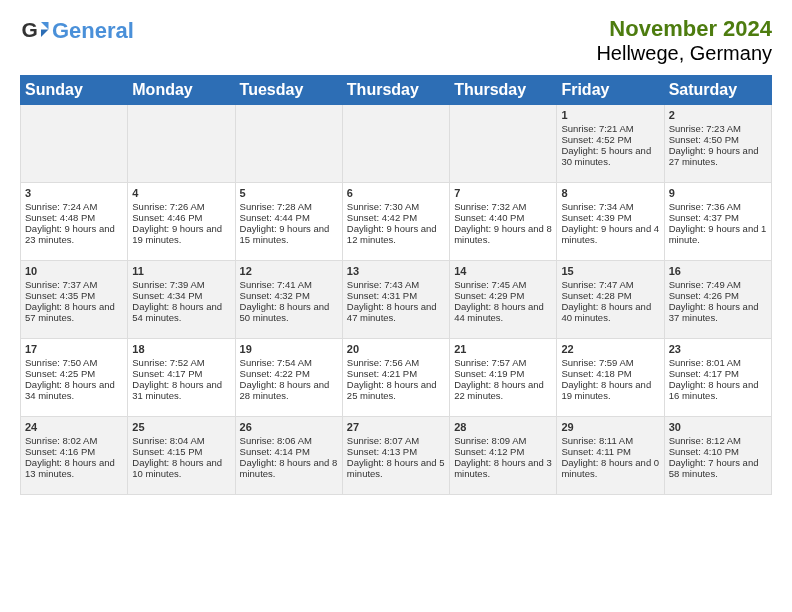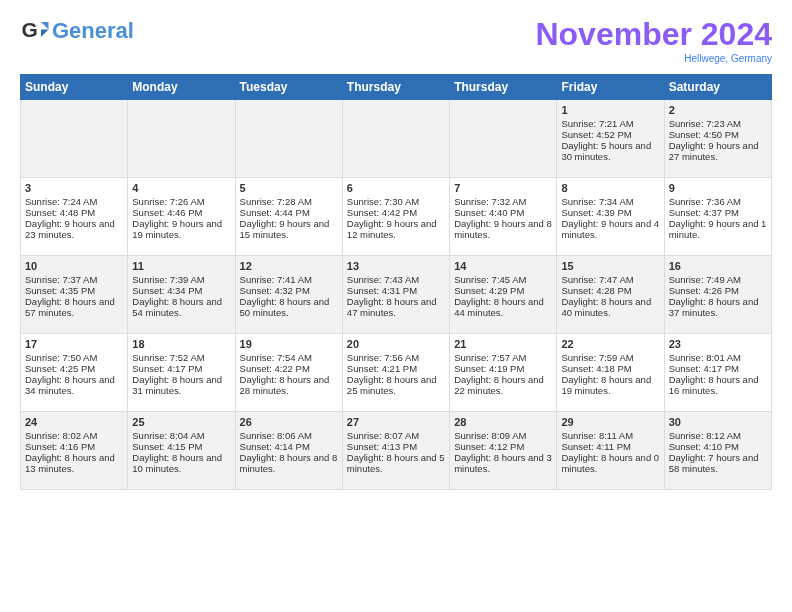--- a/index.html
+++ b/index.html
@@ -36,39 +36,39 @@
     }
     .logo-icon {
       width: 30px;
       height: 30px;
       margin-right: 2px;
     }
     .title-block {
       text-align: right;
     }
     .main-title {
-      font-size: 32px;
+      font-size: 22px;
       font-weight: bold;
-      color: #8b5cf6;
+      color: #4d7c0f;
     }
     .subtitle {
-      font-size: 10px;
-      color: #3b82f6;
+      font-size: 20px;
+      color: #000000;
     }
     table {
       width: 100%;
       border-collapse: collapse;
       table-layout: fixed;
     }
     thead tr {
       background-color: #2d6eb5;
     }
     thead th {
       color: #fff;
-      font-size: 12px;
+      font-size: 16px;
       font-weight: bold;
       padding: 5px 4px;
       text-align: left;
       border: 1px solid #2d6eb5;
     }
     tbody tr {
       border-bottom: 1px solid #ccc;
     }
     tbody tr:nth-child(odd) {
       background-color: #f2f2f2;

